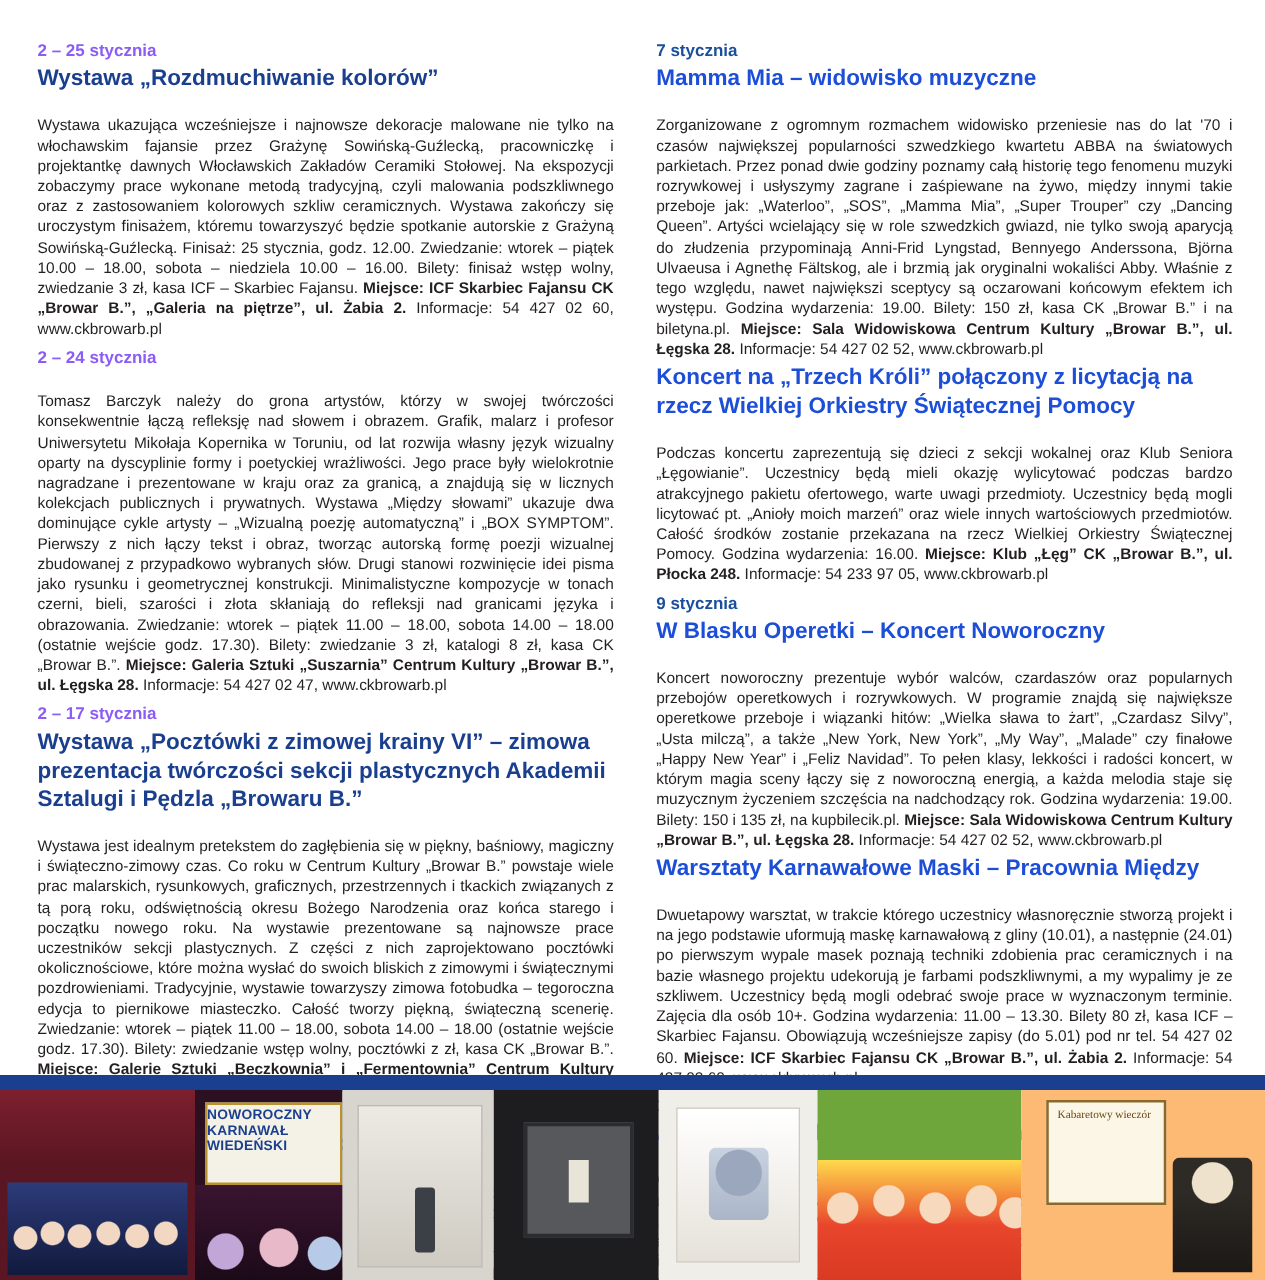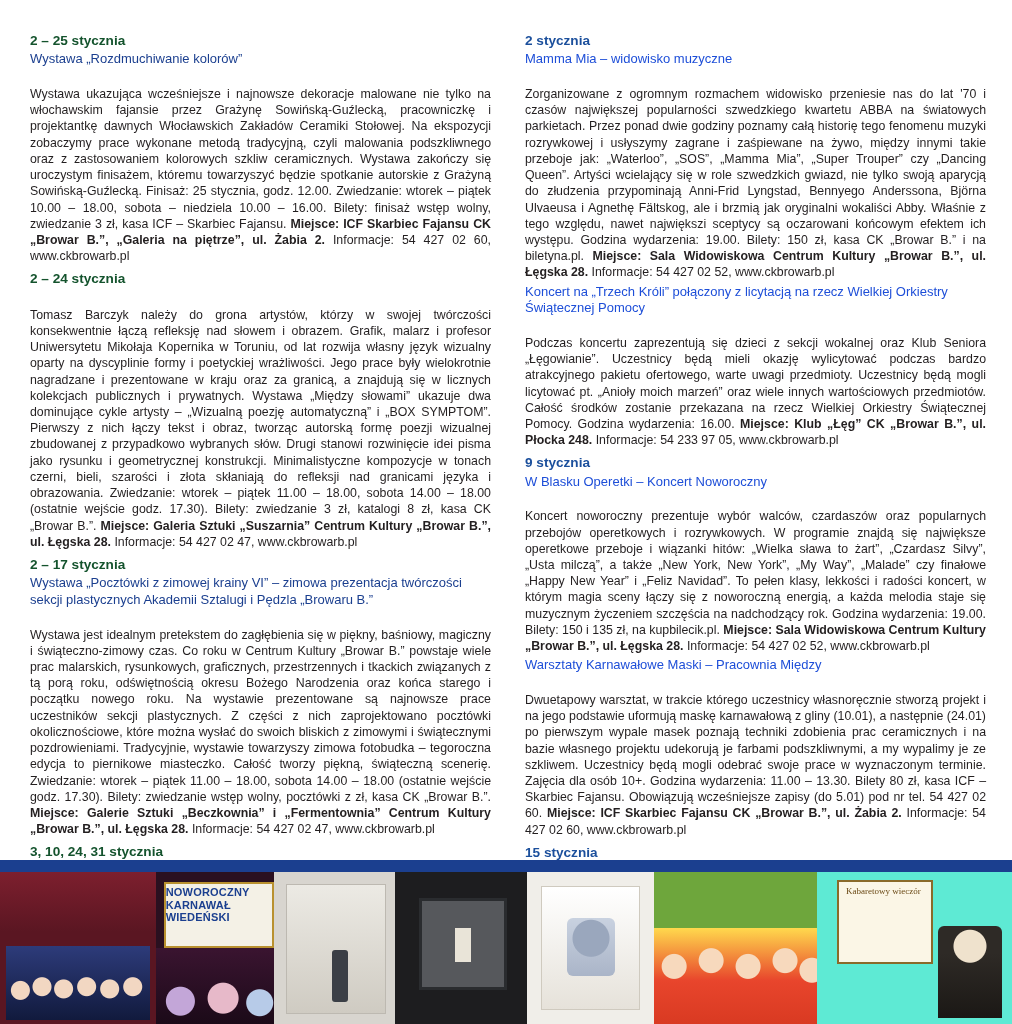--- a/index.html
+++ b/index.html
@@ -29,32 +29,32 @@
   }
   .col {
     width: 462px;
     box-sizing: border-box;
   }
   .col-left { margin-right: 34px; }
 
   .entry { margin-bottom: 3px; }
 
   .date {
-    color: #14532d;
+    color: #8b5cf6;
     font-weight: bold;
     font-size: 13.6px;
     line-height: 1.35;
     margin-top: 6px;
   }
   .date.blue { color: #1b4f9c; }
 
   .title {
     color: #1b3f8f;
-    font-weight: normal;
-    font-size: 13px;
+    font-weight: bold;
+    font-size: 18px;
     line-height: 1.28;
     margin-top: 1px;
     margin-bottom: 1px;
   }
   .title.dark { color: #1d4ed8; }
 
   .body {
     font-size: 12.35px;
     line-height: 1.315;
     text-align: justify;
@@ -84,21 +84,21 @@
     height: 152px;
     position: relative;
     overflow: hidden;
   }
   .ph-1 { width: 160px; background: #5a1622; }
   .ph-2 { width: 122px; background: #2a1020; }
   .ph-3 { width: 124px; background: #d8d5cf; }
   .ph-4 { width: 136px; background: #1d1d1f; }
   .ph-5 { width: 130px; background: #f0eee9; }
   .ph-6 { width: 168px; background: #6ea63c; }
-  .ph-7 { width: 200px; background: #5eead4; }
+  .ph-7 { width: 200px; background: #fdba74; }
 
   
   .ph-1::before {
     content: "";
     position: absolute; left: 0; top: 0; right: 0; height: 60px;
     background: linear-gradient(180deg,#7d1f2e 0%, #5a1622 100%);
   }
   .ph-1::after {
     content: "";
     position: absolute; left: 6px; bottom: 4px; right: 6px; height: 74px;
@@ -224,21 +224,21 @@
         <div class="date">3, 10, 24, 31 stycznia</div>
         <div class="title">Klub Gier Planszowych „TAKTYK”</div>
         <div class="body"><span>Ponad 150 polskich i zagranicznych gier – przygodowych, zręcznościowych, ekonomicznych, logicznych, językowych i strategicznych – zapewni doskonałą, niekiedy wielogodzinną zabawę. Godzina wydarzenia: 12.00 – 20.00. Bilety: całodzienny 10 zł, rodzinny całodzienny (maks. 4 osoby) 25 zł, karnet miesięczny 25 zł, kasa CK „Browar B.” oraz na biletyna.pl.</span> <b>Miejsce: Centrum Kultury „Browar B.”, Sala nr 7, ul. Łęgska 28.</b><span> Informacje: 54 427 02 47, www.ckbrowarb.pl</span></div>
       </div>
 
     </div>
 
     <div class="col col-right">
 
       <div class="entry">
-        <div class="date blue">2 stycznia</div>
+        <div class="date blue">7 stycznia</div>
         <div class="title dark">Mamma Mia – widowisko muzyczne</div>
         <div class="body"><span>Zorganizowane z ogromnym rozmachem widowisko przeniesie nas do lat '70 i czasów największej popularności szwedzkiego kwartetu ABBA na światowych parkietach. Przez ponad dwie godziny poznamy całą historię tego fenomenu muzyki rozrywkowej i usłyszymy zagrane i zaśpiewane na żywo, między innymi takie przeboje jak: „Waterloo”, „SOS”, „Mamma Mia”, „Super Trouper” czy „Dancing Queen”. Artyści wcielający się w role szwedzkich gwiazd, nie tylko swoją aparycją do złudzenia przypominają Anni-Frid Lyngstad, Bennyego Anderssona, Björna Ulvaeusa i Agnethę Fältskog, ale i brzmią jak oryginalni wokaliści Abby. Właśnie z tego względu, nawet największi sceptycy są oczarowani końcowym efektem ich występu. Godzina wydarzenia: 19.00. Bilety: 150 zł, kasa CK „Browar B.” i na biletyna.pl.</span> <b>Miejsce: Sala Widowiskowa Centrum Kultury „Browar B.”, ul. Łęgska 28.</b><span> Informacje: 54 427 02 52, www.ckbrowarb.pl</span></div>
       </div>
 
       <div class="entry">
         <div class="title dark">Koncert na „Trzech Króli” połączony z licytacją na rzecz Wielkiej Orkiestry Świątecznej Pomocy</div>
         <div class="body"><span>Podczas koncertu zaprezentują się dzieci z sekcji wokalnej oraz Klub Seniora „Łęgowianie”. Uczestnicy będą mieli okazję wylicytować podczas bardzo atrakcyjnego pakietu ofertowego, warte uwagi przedmioty. Uczestnicy będą mogli licytować pt. „Anioły moich marzeń” oraz wiele innych wartościowych przedmiotów. Całość środków zostanie przekazana na rzecz Wielkiej Orkiestry Świątecznej Pomocy. Godzina wydarzenia: 16.00.</span> <b>Miejsce: Klub „Łęg” CK „Browar B.”, ul. Płocka 248.</b><span> Informacje: 54 233 97 05, www.ckbrowarb.pl</span></div>
       </div>
 
       <div class="entry">

